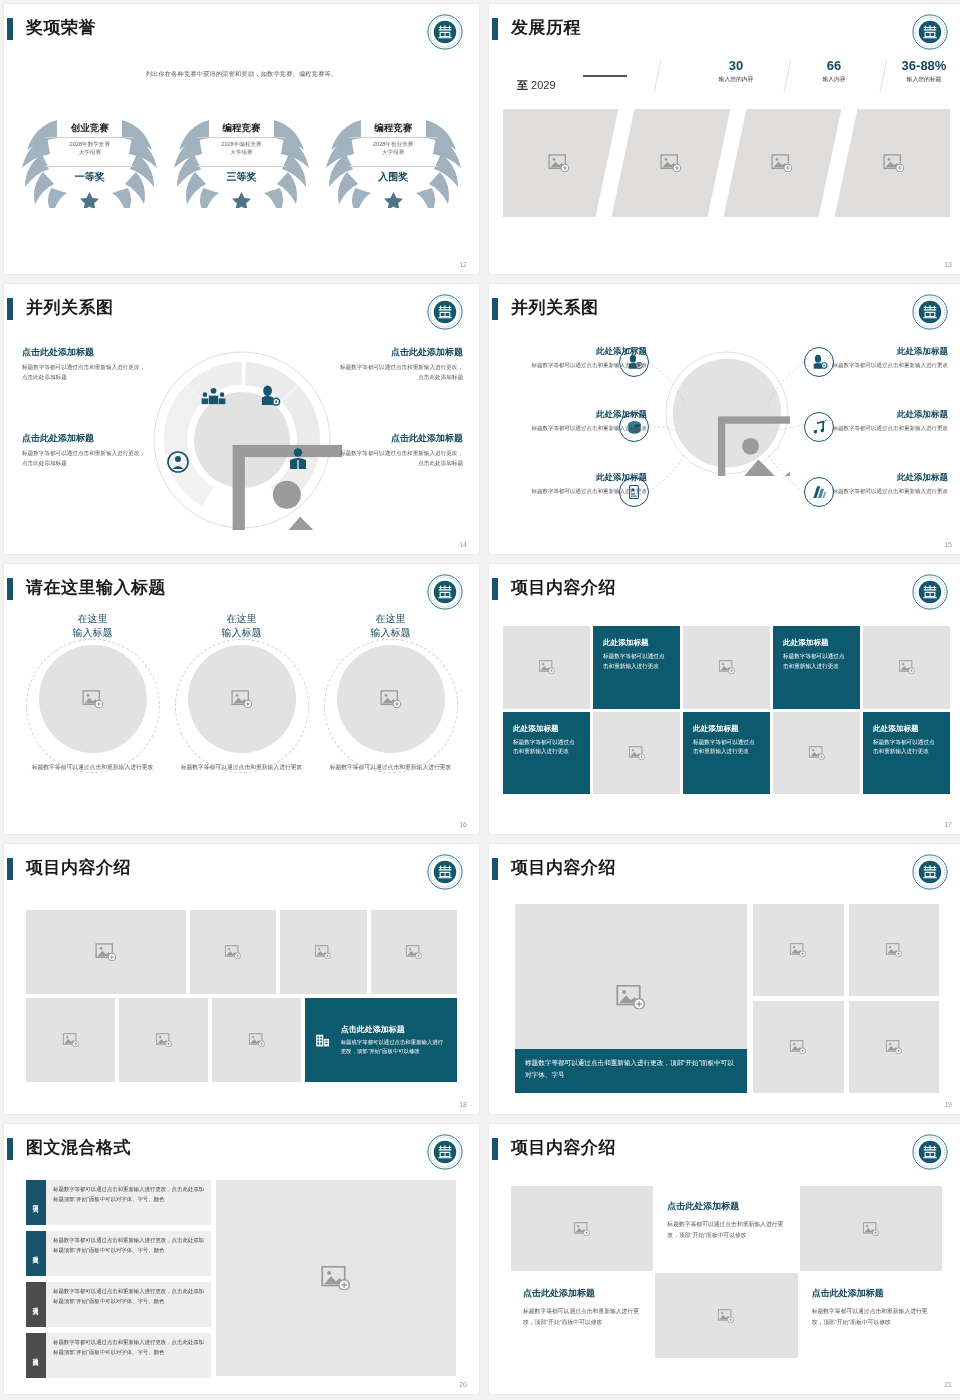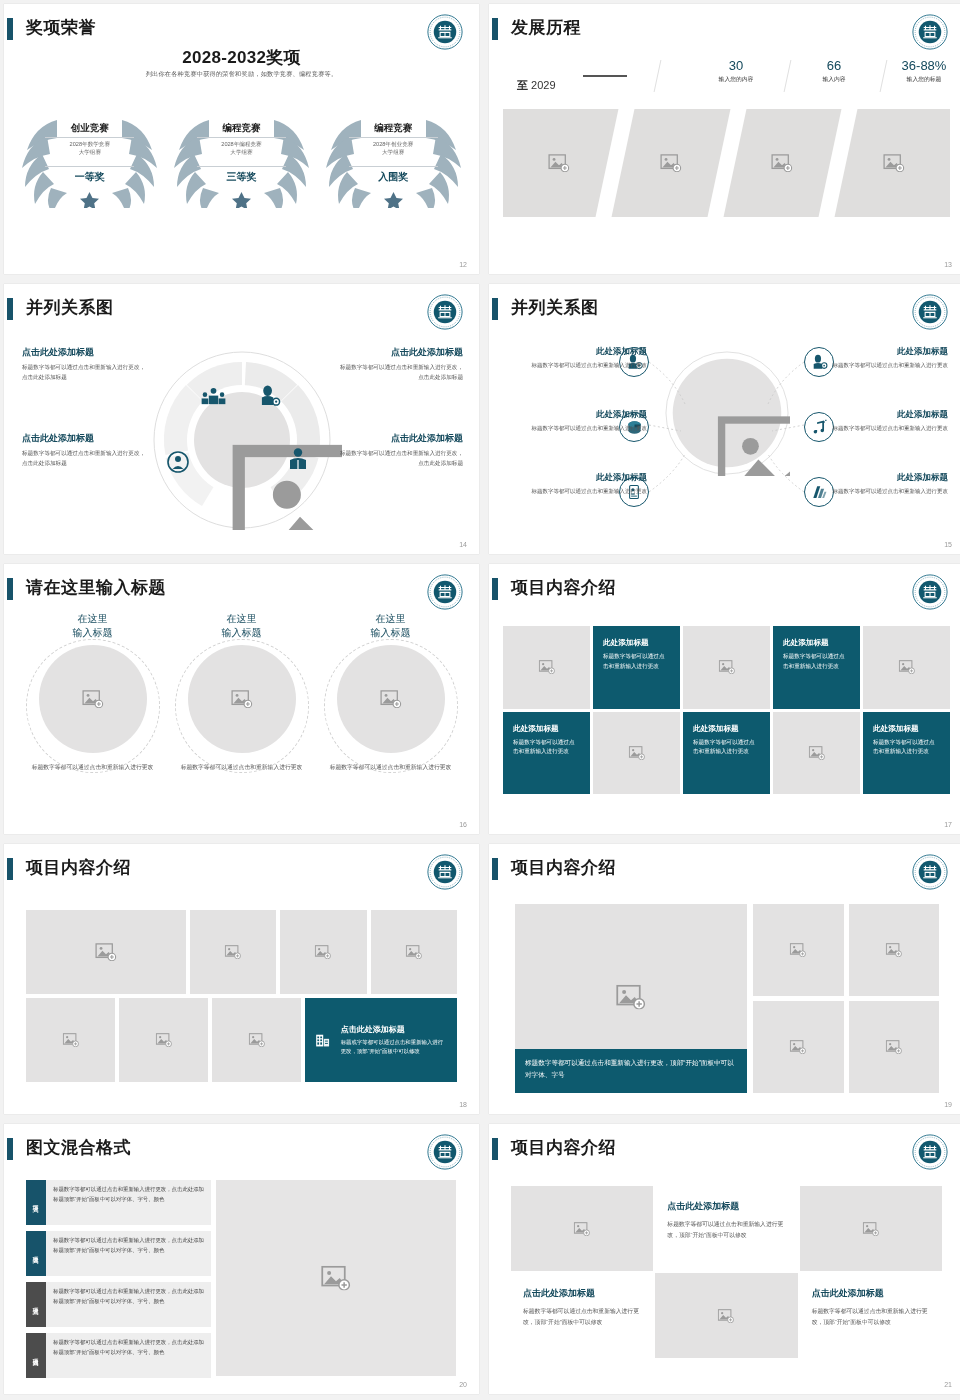--- a/index.html
+++ b/index.html
@@ -70,21 +70,21 @@
     font-size:5.6px; color:#666; line-height:1.5;}
   .medal .mprize{ position:absolute; left:0; right:0; top:62px; text-align:center;
     font-size:10px; font-weight:bold; color:#14495c;}
 
   
   .s13-stats{ position:absolute; left:20px; right:14px; top:52px; height:42px; }
   .s13-year{ position:absolute; left:8px; top:22px; font-size:11px; color:#333; }
   .s13-year b{ font-weight:bold; }
   .s13-dash{ position:absolute; left:74px; top:19px; width:44px; height:1.5px; background:#555; }
   .s13-item{ position:absolute; top:2px; text-align:center; width:78px; }
-  .s13-num{ font-size:13px; font-weight:normal; color:#14495c; }
+  .s13-num{ font-size:13px; font-weight:bold; color:#14495c; }
   .s13-lbl{ font-size:5.8px; color:#333; margin-top:2px; }
   .s13-sep{ position:absolute; top:4px; width:1px; height:32px;
     background:#e0e0e0; transform:skewX(-12deg); }
   .s13-band{ position:absolute; left:14px; right:14px; top:105px; height:108px;
     display:flex; gap:0; }
   .s13-cell{ position:relative; flex:1; background:#dfdedd; }
   .s13-slash{ position:absolute; top:-6px; bottom:-6px; width:16px; background:#fff;
     transform:skewX(-12deg); }
 
   
@@ -188,21 +188,20 @@
 
 <div class="deck">
 
   <div class="slide">
     <div class="accent-bar"></div>
     <div class="slide-title">奖项荣誉</div>
     <svg class="logo">
         <use href="#sym-logo"></use>
       </svg>
 
-    <div class="s12-h1">2028-2032奖项</div>
     <div class="s12-sub">列出你在各种竞赛中获得的荣誉和奖励，如数学竞赛、编程竞赛等。</div>
 
     <div class="s12-row">
       <div class="medal">
         <svg class="wreath" viewBox="0 0 145 100">
           <g fill="#9fb2bd">
             <path d="M40 12 q-22 6 -30 30 q14 -10 30 -12 z"></path>
               <path d="M30 28 q-20 9 -25 32 q13 -12 28 -14 z"></path>
             <path d="M25 46 q-17 12 -17 33 q11 -14 24 -18 z"></path>
               <path d="M26 64 q-12 14 -8 32 q8 -15 19 -20 z"></path>

